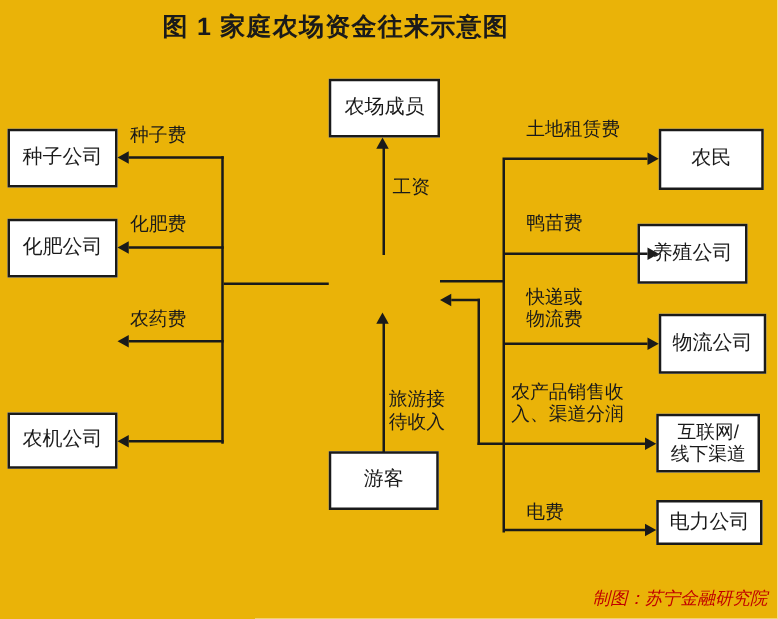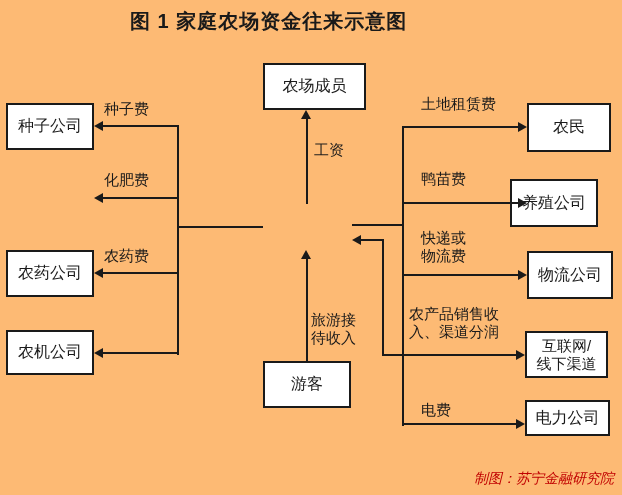--- a/index.html
+++ b/index.html
@@ -1,17 +1,17 @@
 <!DOCTYPE html>
 <html><head>
 <meta charset="utf-8">
 <style>
   html,body{margin:0;padding:0;background:#ffffff;}
   #canvas{
-    position:relative;width:622px;height:495px;background:#fdba74;
+    position:relative;width:622px;height:495px;background:#eab308;
     font-family:"Liberation Sans","DejaVu Sans",sans-serif;color:#1a1a1a;
     overflow:hidden;
   }
   #title{
     position:absolute;left:130px;top:8px;font-size:20px;font-weight:bold;
     letter-spacing:1px;white-space:nowrap;
   }
   #credit{
     position:absolute;left:474px;top:470px;font-size:14px;font-style:italic;
     color:#c00000;white-space:nowrap;
@@ -29,21 +29,21 @@
   .ah{position:absolute;width:0;height:0;}
   .ah-left{border-top:5px solid transparent;border-bottom:5px solid transparent;border-right:9px solid #1a1a1a;}
   .ah-right{border-top:5px solid transparent;border-bottom:5px solid transparent;border-left:9px solid #1a1a1a;}
   .ah-up{border-left:5px solid transparent;border-right:5px solid transparent;border-bottom:9px solid #1a1a1a;}
 
   
   #b-seed{left:6px;top:103px;width:88px;height:47px}
   #b-fertilizer{left:6px;top:175px;width:88px;height:47px}
   #b-pesticide{left:6px;top:250px;width:88px;height:47px}
   #b-machinery{left:6px;top:330px;width:88px;height:45px}
-  #b-members{left:263px;top:63px;width:103px;height:47px}
+  #b-members{left:263px;top:63px;width:89px;height:47px}
   #b-farm{left:263px;top:203px;width:89px;height:47px}
   #b-tourists{left:263px;top:361px;width:88px;height:47px}
   #b-farmers{left:527px;top:103px;width:84px;height:49px}
   #b-breeding{left:510px;top:179px;width:88px;height:48px}
   #b-logistics{left:527px;top:251px;width:86px;height:48px}
   #b-channels{left:525px;top:331px;width:83px;height:47px;font-size:15px}
   #b-power{left:525px;top:400px;width:85px;height:36px}
 
   
   #l-seedfee{left:104px;top:100px}
@@ -93,21 +93,21 @@
   #ah-return{left:352px;top:235px}
 </style>
 </head>
 <body>
 
 <div id="canvas">
 
   <div id="title">图 1 家庭农场资金往来示意图</div>
 
   <div class="box" id="b-seed">种子公司</div>
-  <div class="box" id="b-pesticide">农药公司</div>
+  <div class="box" id="b-fertilizer">化肥公司</div>
   <div class="box" id="b-machinery">农机公司</div>
   <div class="box" id="b-members">农场成员</div>
   <div class="box" id="b-tourists">游客</div>
   <div class="box" id="b-farmers">农民</div>
   <div class="box" id="b-breeding">养殖公司</div>
   <div class="box" id="b-logistics">物流公司</div>
   <div class="box" id="b-channels">互联网/
 线下渠道</div>
   <div class="box" id="b-power">电力公司</div>
 

